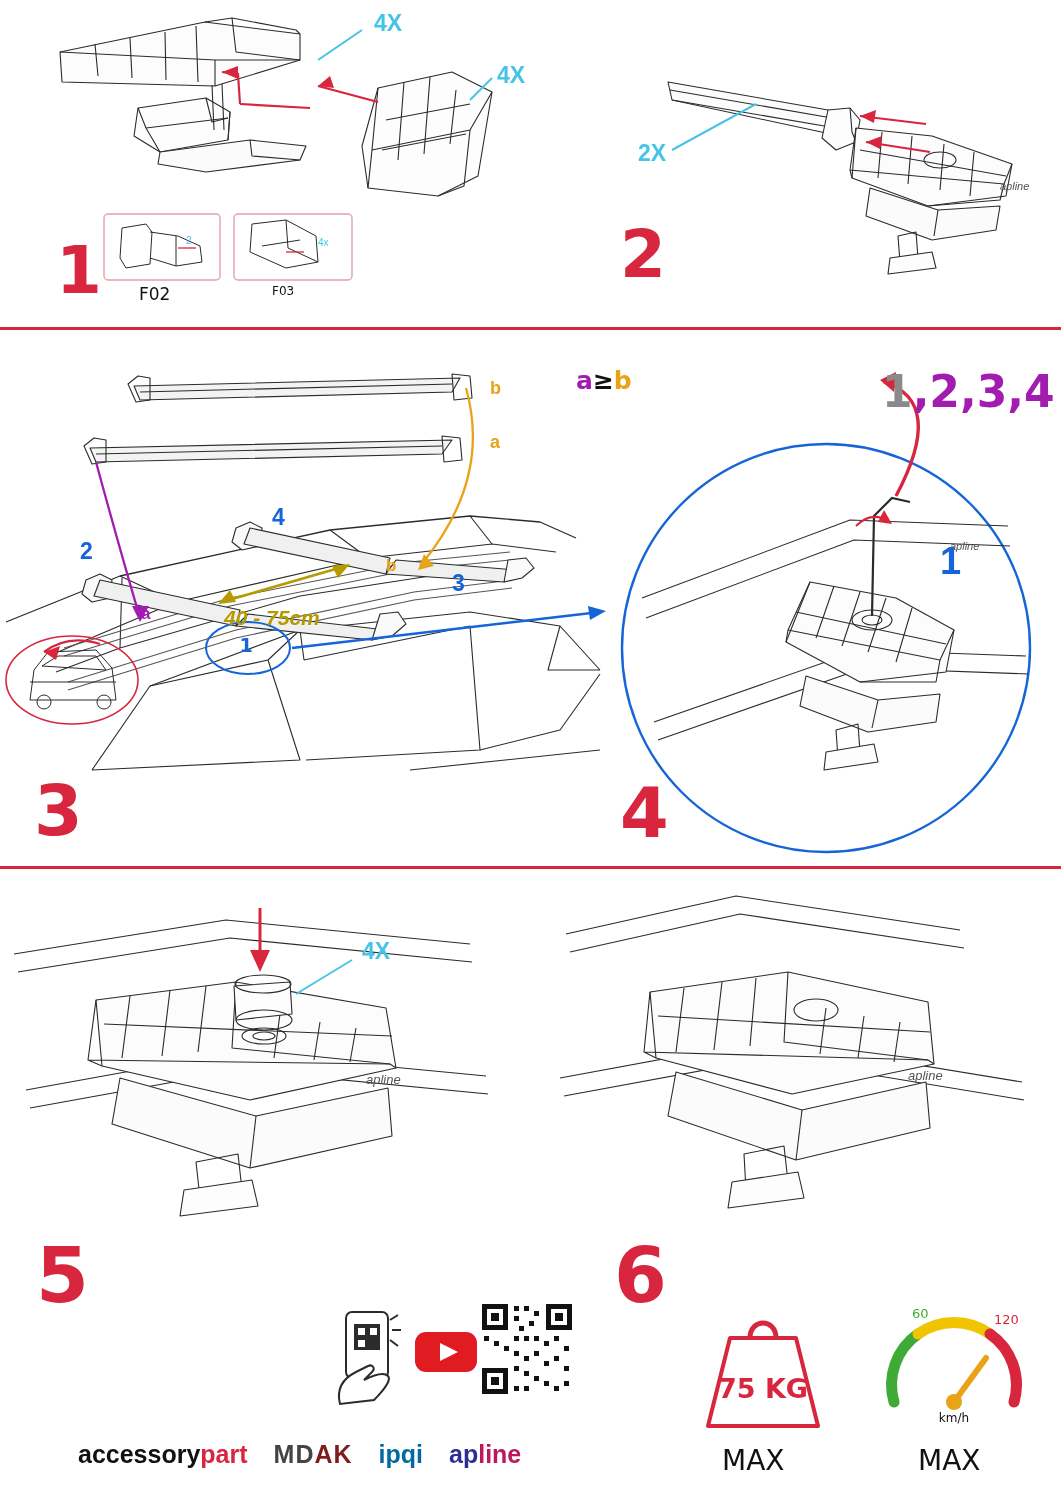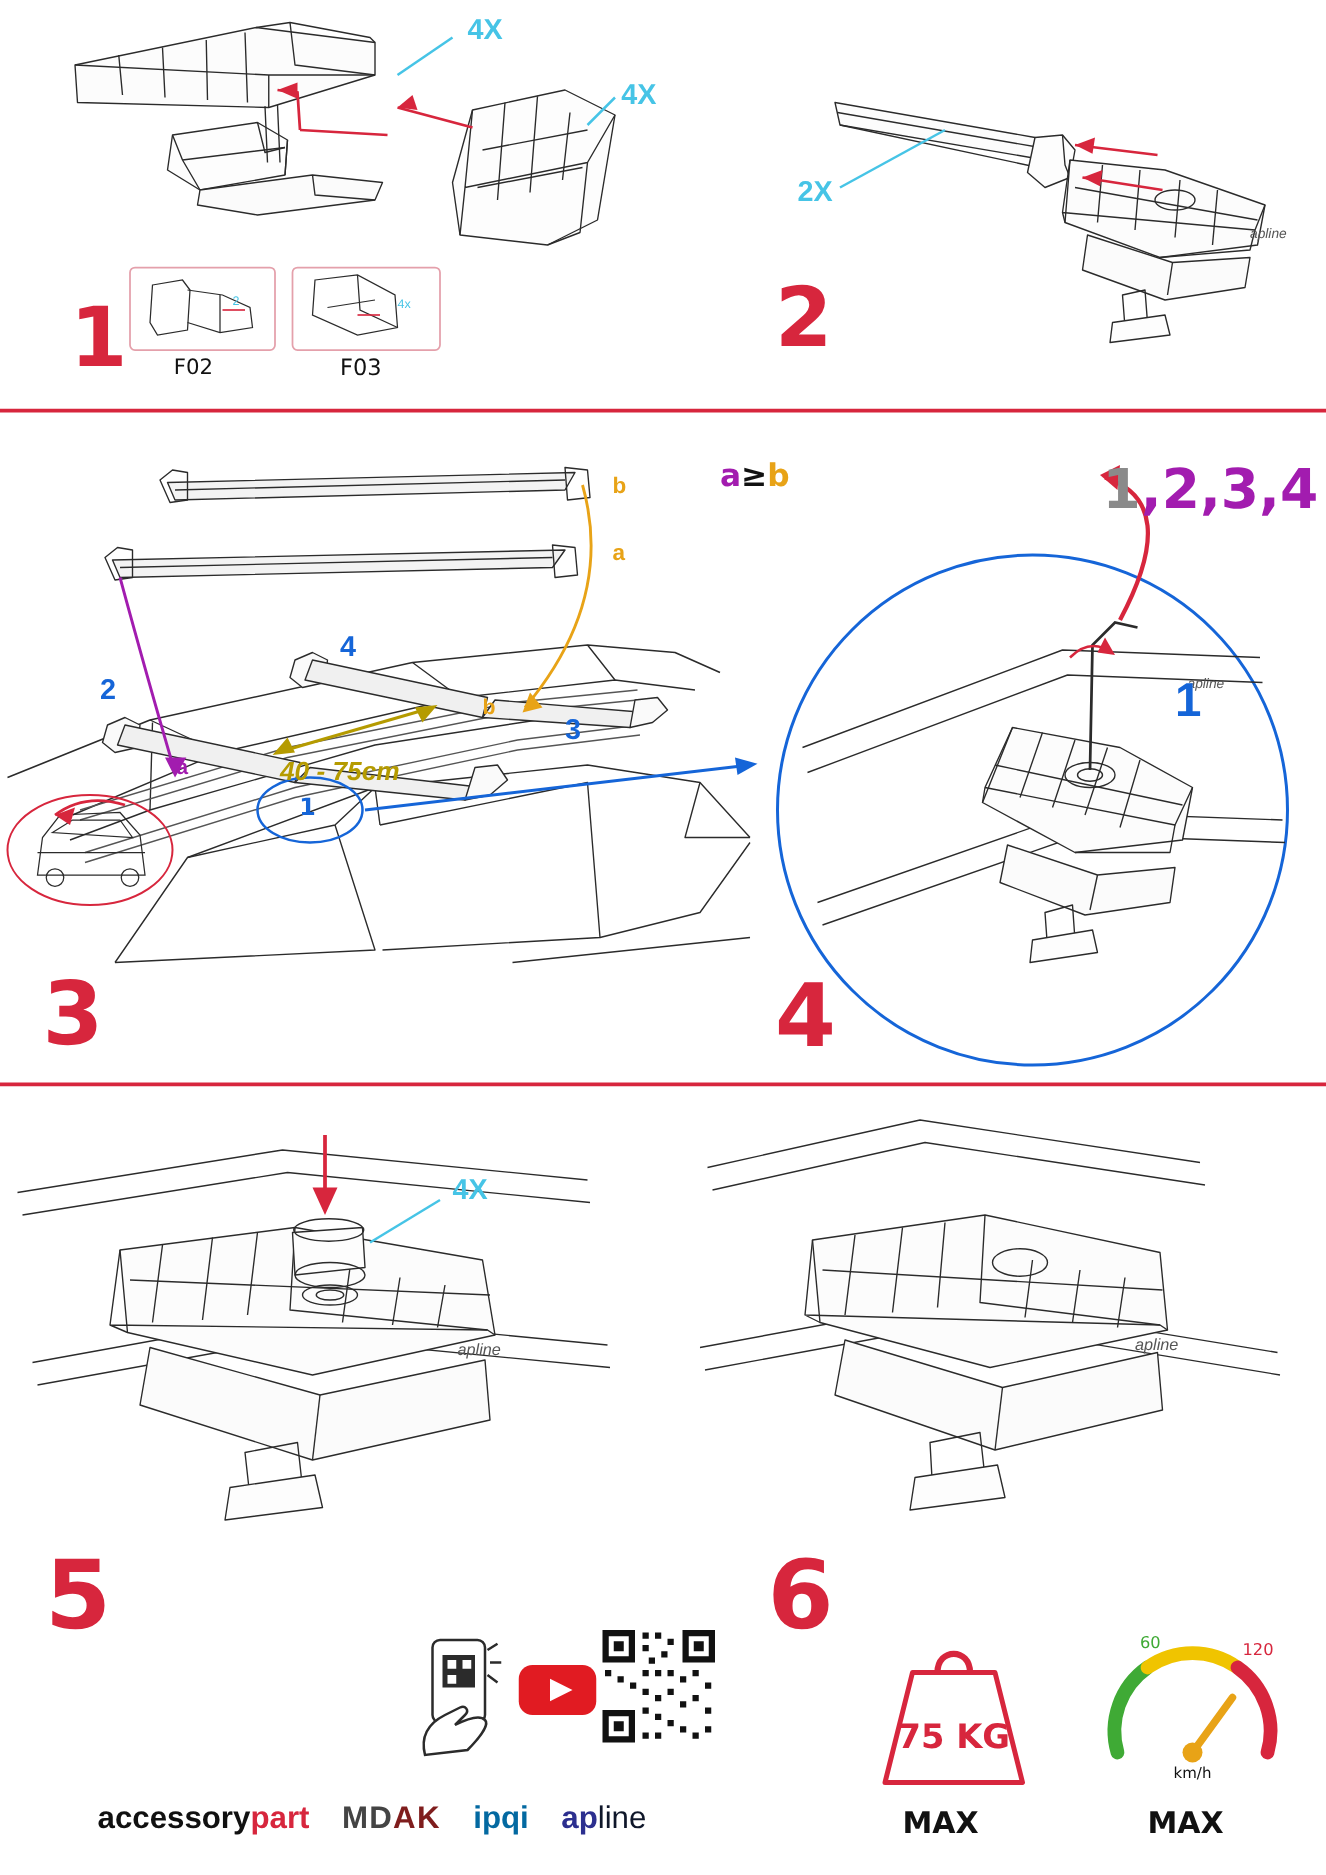--- a/index.html
+++ b/index.html
@@ -14,22 +14,22 @@
   .goldlbl{color:#b59b00;font-weight:700;font-style:italic;}
   .bluelbl{color:#1565d8;font-weight:700;}
   .brand-code{color:#2c2f8f;font-family:"DejaVu Sans",sans-serif;font-weight:700;font-size:30px;letter-spacing:1px;}
   .brandrow{position:absolute;display:flex;align-items:baseline;gap:26px;}
   .brand{font-size:25px;font-family:"Liberation Sans",sans-serif;}
   .b-accessory{color:#111;font-weight:700;}
   .b-part{color:#d7263d;font-weight:700;}
   .b-mdak{color:#444;font-weight:600;letter-spacing:1px;}
   .b-ipqi{color:#0369a1;font-weight:600;}
   .b-ap{color:#2c2f8f;font-weight:600;}
-  .b-line{color:#0f172a;font-weight:400;margin-top:46px;}
-  .maxtxt{position:absolute;font-family:"DejaVu Sans",sans-serif;font-size:24px;font-weight:700;color:#111;}
+  .b-line{color:#be185d;font-weight:700;margin-top:46px;}
+  .maxtxt{position:absolute;font-family:"DejaVu Sans",sans-serif;font-size:28px;font-weight:400;color:#111;}
   .kgtxt{font-family:"DejaVu Sans",sans-serif;font-size:27px;font-weight:700;fill:#d7263d;}
   .abeq{position:absolute;font-family:"DejaVu Sans",sans-serif;font-weight:700;font-size:25px;text-align:right;}
 </style>
 </head>
 <body>
 
 <div class="sheet">
 
   <div class="divider" style="top:327px"></div>
   <div class="divider" style="top:866px"></div>
@@ -91,21 +91,21 @@
         <path d="M178 248 L196 248"></path>
           <path d="M286 252 L304 252"></path>
       </g>
       <text x="186" y="244" font-size="10" fill="#46c4e6" font-family="Liberation Sans, sans-serif">2</text>
       <text x="318" y="246" font-size="10" fill="#46c4e6" font-family="Liberation Sans, sans-serif">4x</text>
     </svg>
 
     <span class="lbl cyan-lbl" style="left:374px;top:10px">4X</span>
     <span class="lbl cyan-lbl" style="left:497px;top:62px">4X</span>
     <span class="lbl" style="left:139px;top:284px;font-size:17px;color:#111;font-family:'DejaVu Sans',sans-serif">F02</span>
-    <span class="lbl" style="left:272px;top:284px;font-size:18px;color:#111;font-family:'DejaVu Sans',sans-serif">F03</span>
+    <span class="lbl" style="left:272px;top:284px;font-size:12px;color:#111;font-family:'DejaVu Sans',sans-serif">F03</span>
     <span class="stepnum" style="left:56px;top:238px;font-size:66px">1</span>
   </div>
 
   <div class="panel" style="left:560px;top:0;width:501px;height:327px">
     <svg width="501" height="327" viewBox="0 0 501 327">
       <g fill="none" stroke="#2b2b2b" stroke-width="1.1" stroke-linejoin="round">
 
         <path d="M108 82 L268 110 L276 128 L112 100 Z" fill="#fcfcfc"></path>
         <path d="M110 90 L272 118"></path>
         <path d="M112 100 L280 136 L300 146"></path>

